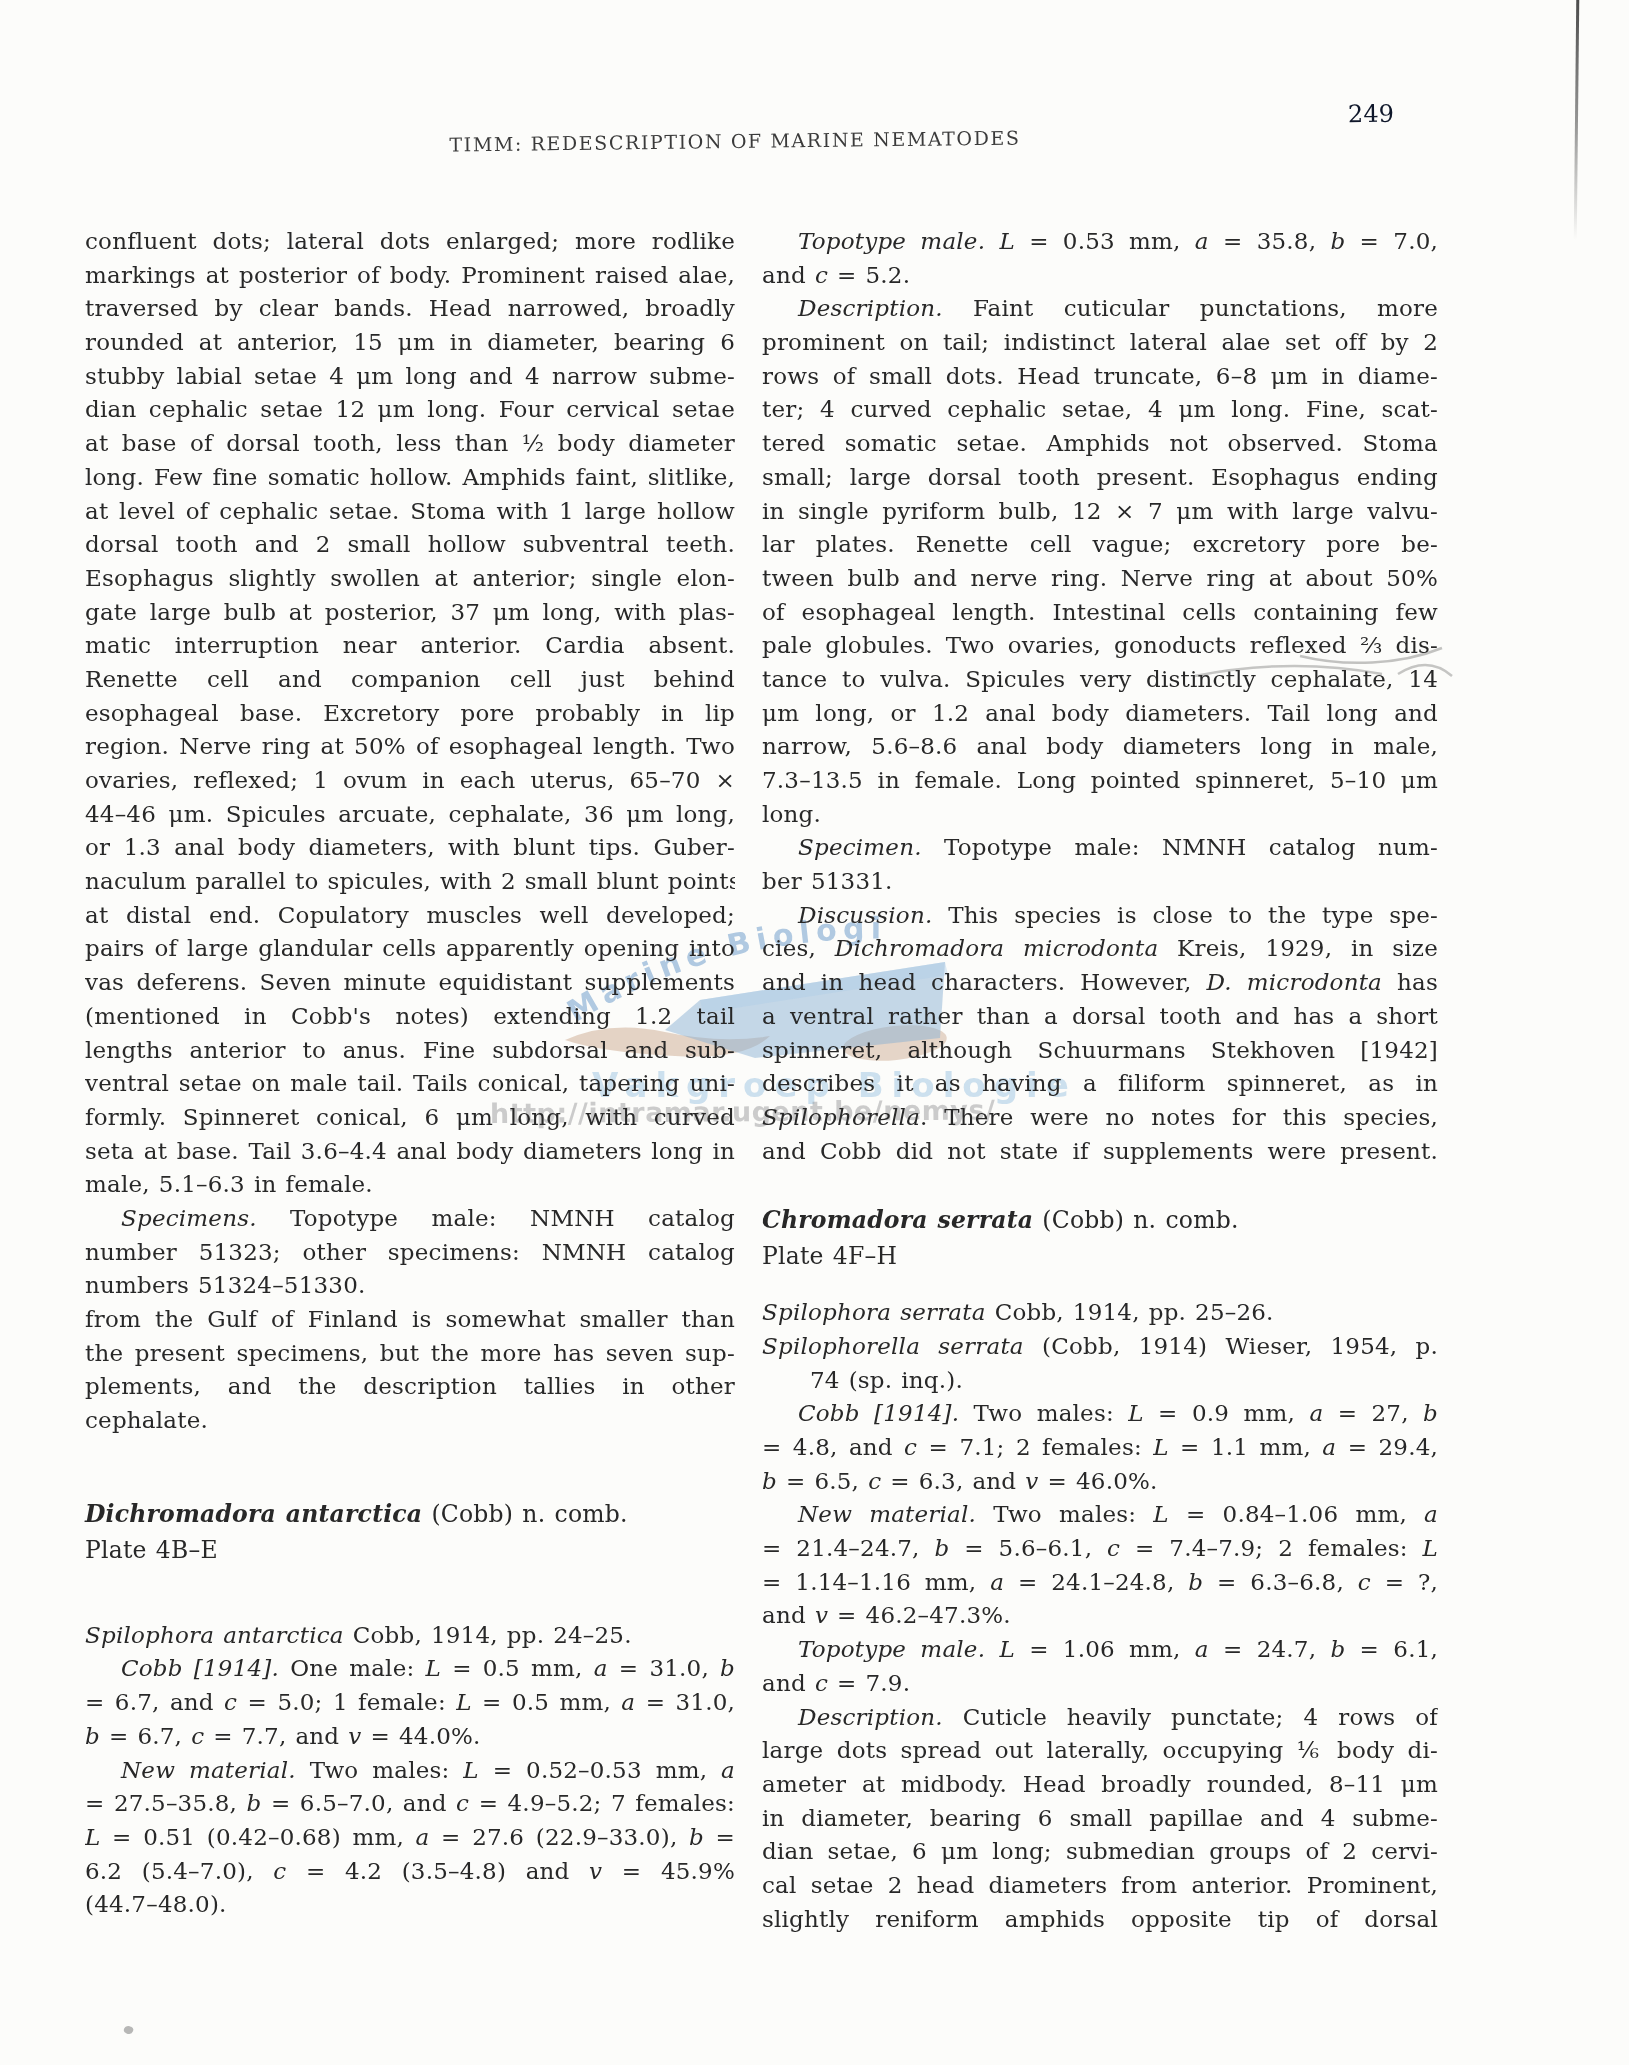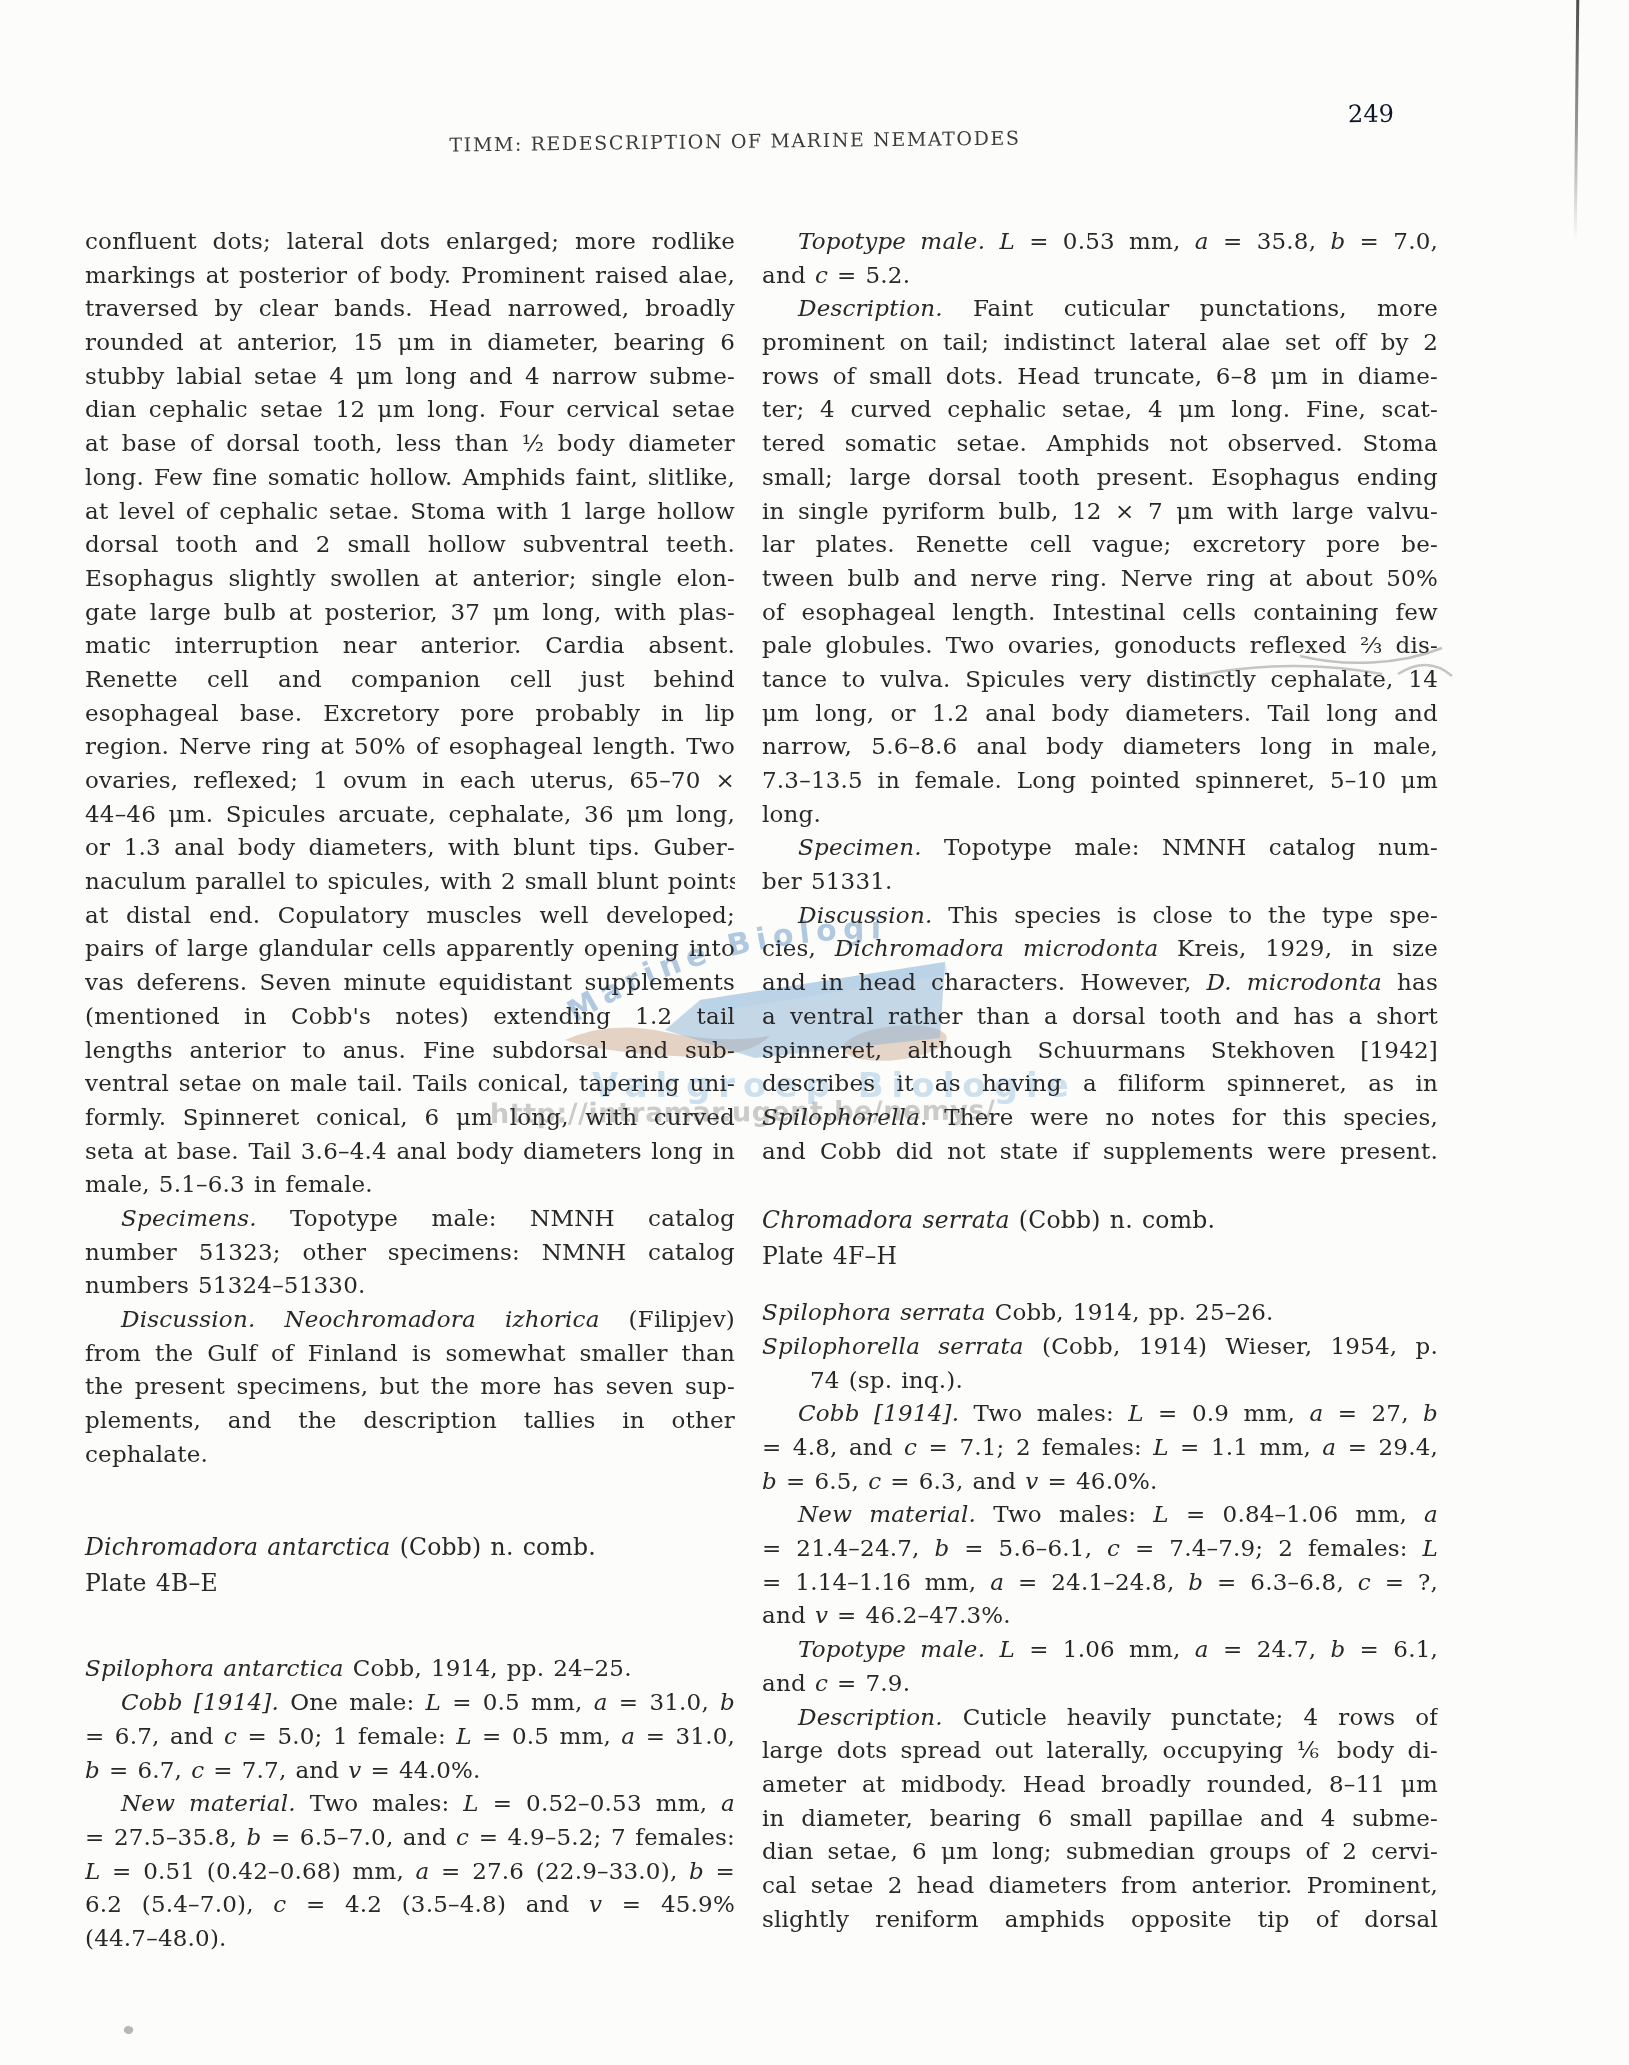--- a/index.html
+++ b/index.html
@@ -28,21 +28,21 @@
   .col-right{left:762px;width:676px;}
   .line{
     height:33.7px;line-height:33.7px;
     font-size:23px;letter-spacing:0.2px;word-spacing:1.5px;
     text-align:justify;text-align-last:justify;
     overflow:hidden;white-space:nowrap;
   }
   .line.nj{text-align-last:left;}
   .line.i1{padding-left:36px;}
   .line.i2{padding-left:48px;}
-  .bi{font-weight:normal;font-style:italic;}
+  .bi{font-weight:bold;font-style:italic;}
   .block-heading{margin-top:58px;margin-bottom:51px;}
   .col-right .block-heading{margin-top:34px;margin-bottom:22px;}
   .heading-line{
     height:36px;line-height:36px;font-size:23.5px;
     text-align:center;text-align-last:center;
     white-space:nowrap;overflow:visible;
   }
   
   .watermark{position:absolute;left:480px;top:915px;width:620px;height:240px;z-index:1;pointer-events:none;}
   .wm-url{
@@ -125,21 +125,20 @@
         <div class="line">formly. Spinneret conical, 6 μm long, with curved</div>
         <div class="line">seta at base. Tail 3.6–4.4 anal body diameters long in</div>
         <div class="line nj">male, 5.1–6.3 in female.</div>
       </div>
       <div class="block block-para">
         <div class="line i1"><i>Specimens.</i>  Topotype male: NMNH catalog</div>
         <div class="line">number 51323; other specimens: NMNH catalog</div>
         <div class="line nj">numbers 51324–51330.</div>
       </div>
       <div class="block block-para">
-        <div class="line i1"><i>Discussion.</i>  <i>Neochromadora izhorica</i> (Filipjev)</div>
         <div class="line">from the Gulf of Finland is somewhat smaller than</div>
         <div class="line">the present specimens, but the more has seven sup-</div>
         <div class="line">plements, and the description tallies in other</div>
         <div class="line nj">cephalate.</div>
       </div>
       <div class="block block-heading">
         <div class="line heading-line nj"><span class="bi">Dichromadora antarctica</span> (Cobb) n. comb.</div>
         <div class="line heading-line nj">Plate 4B–E</div>
       </div>
       <div class="block block-ref">

